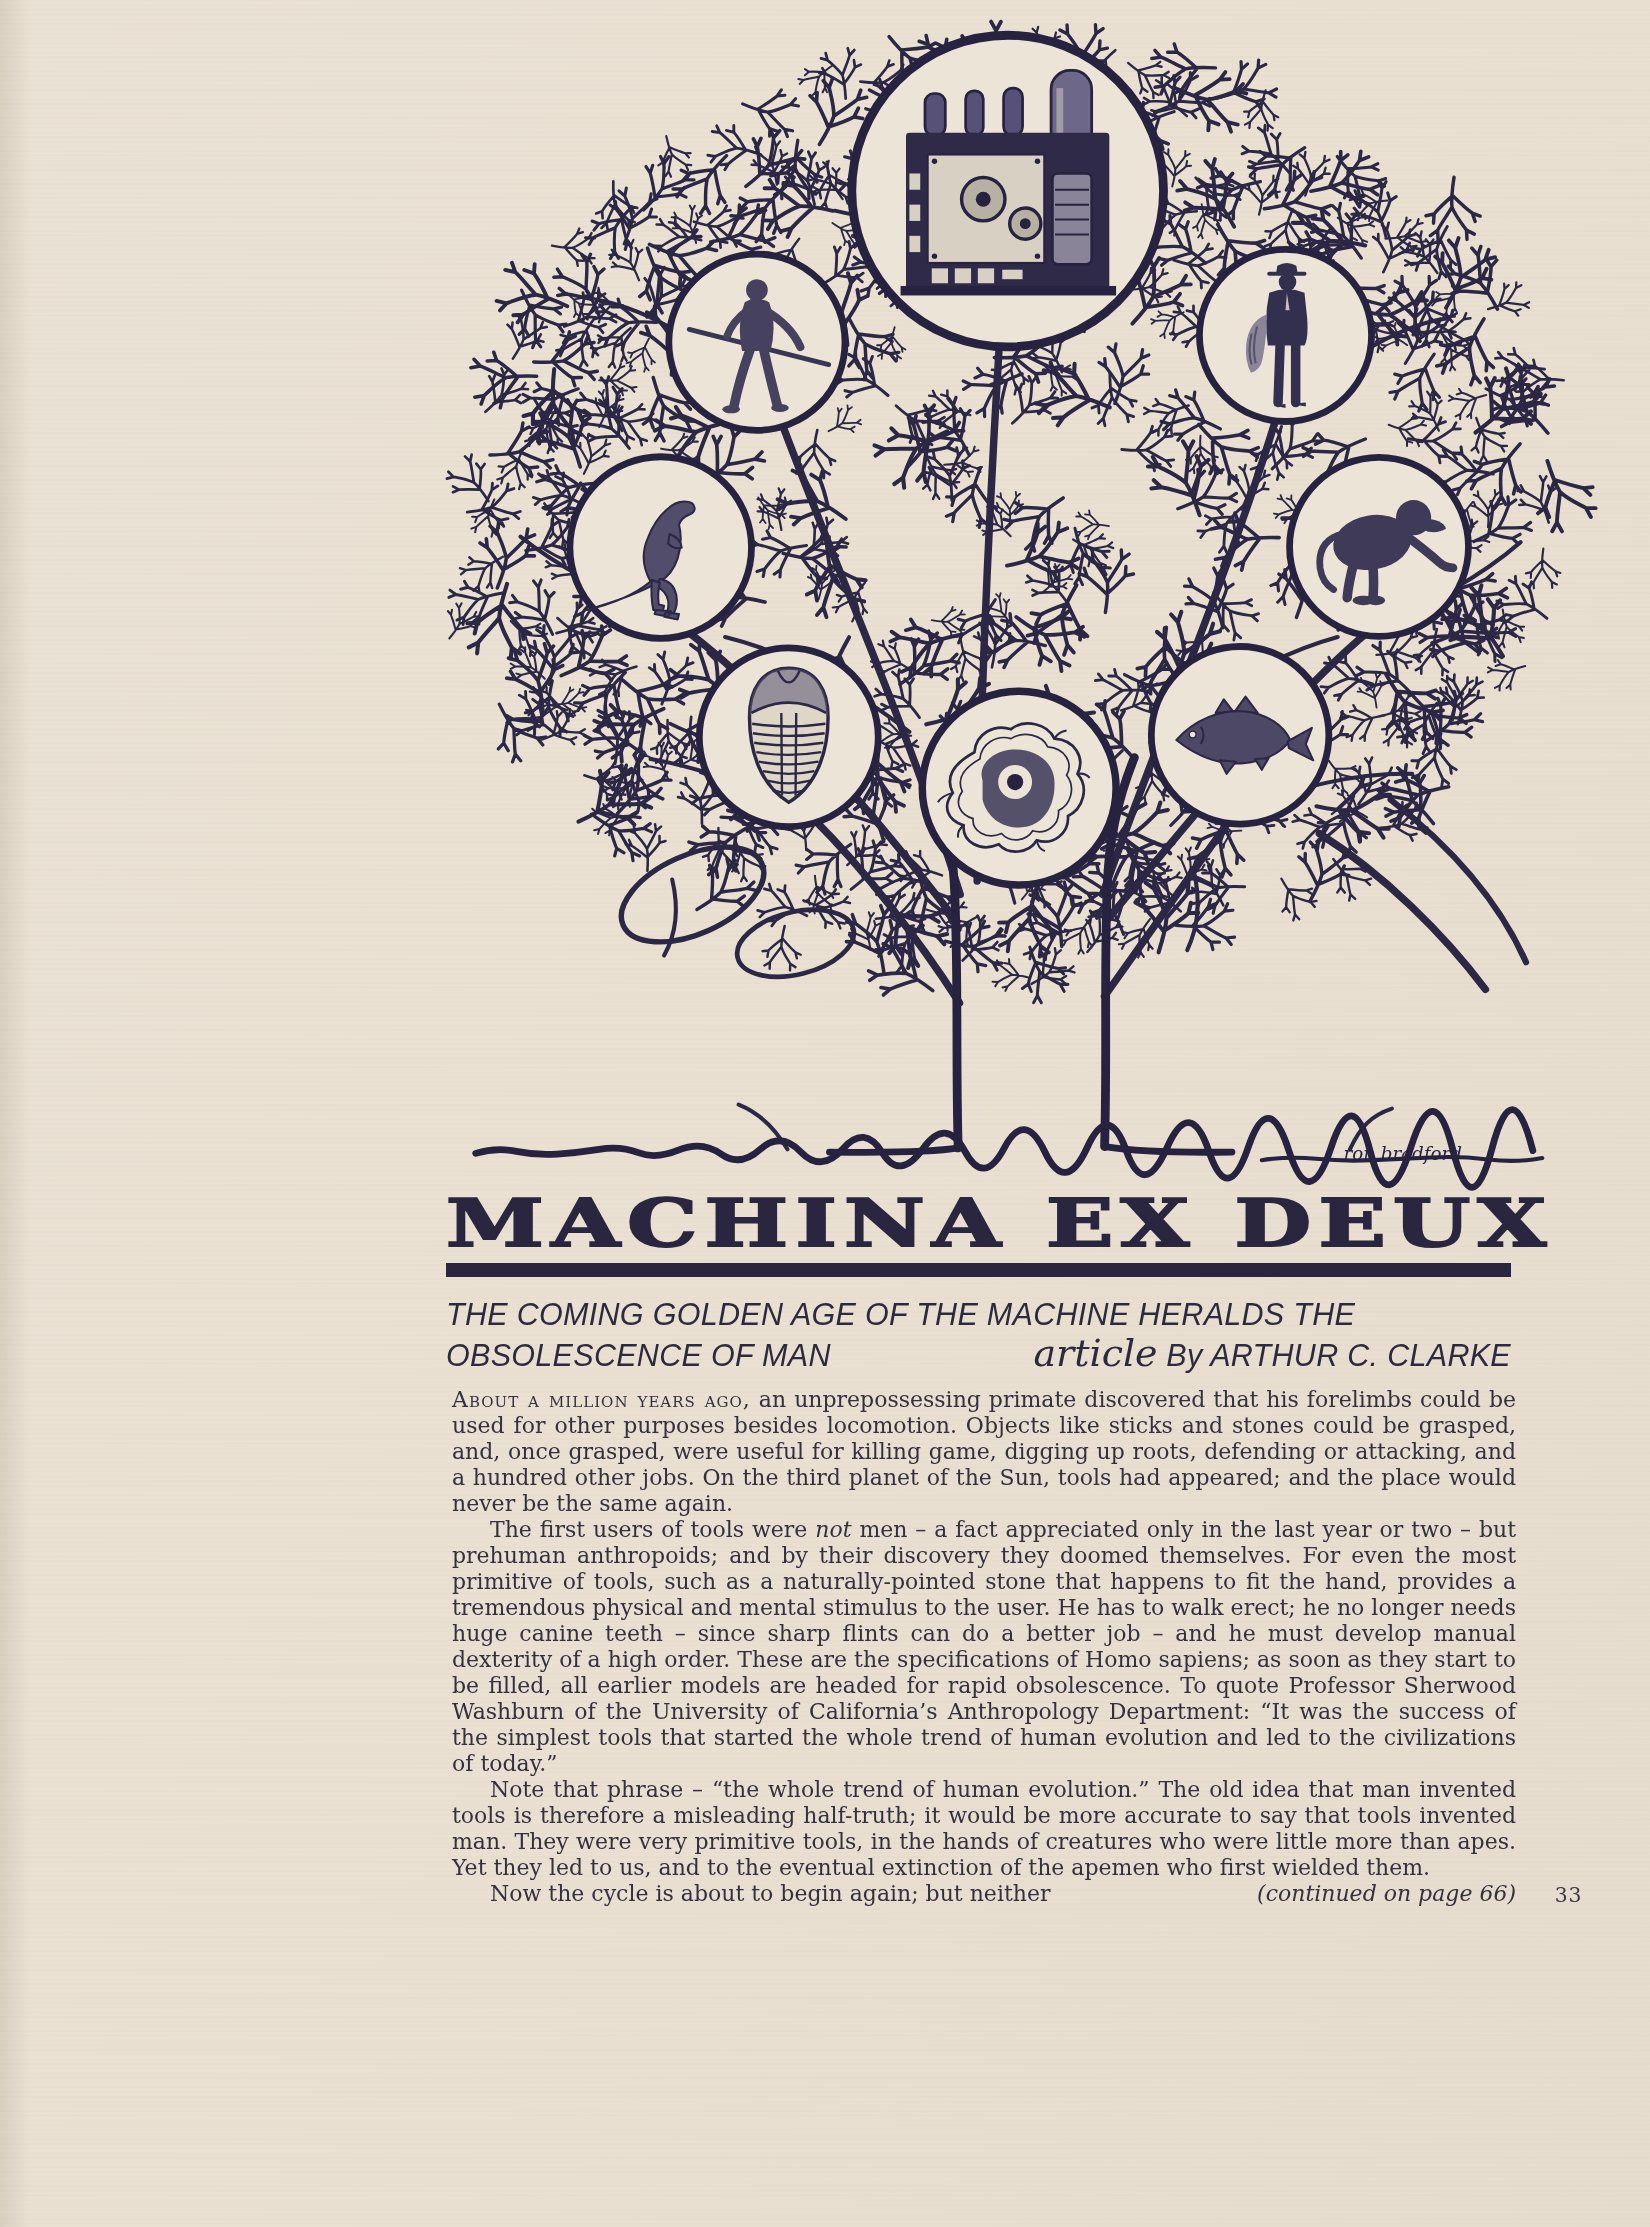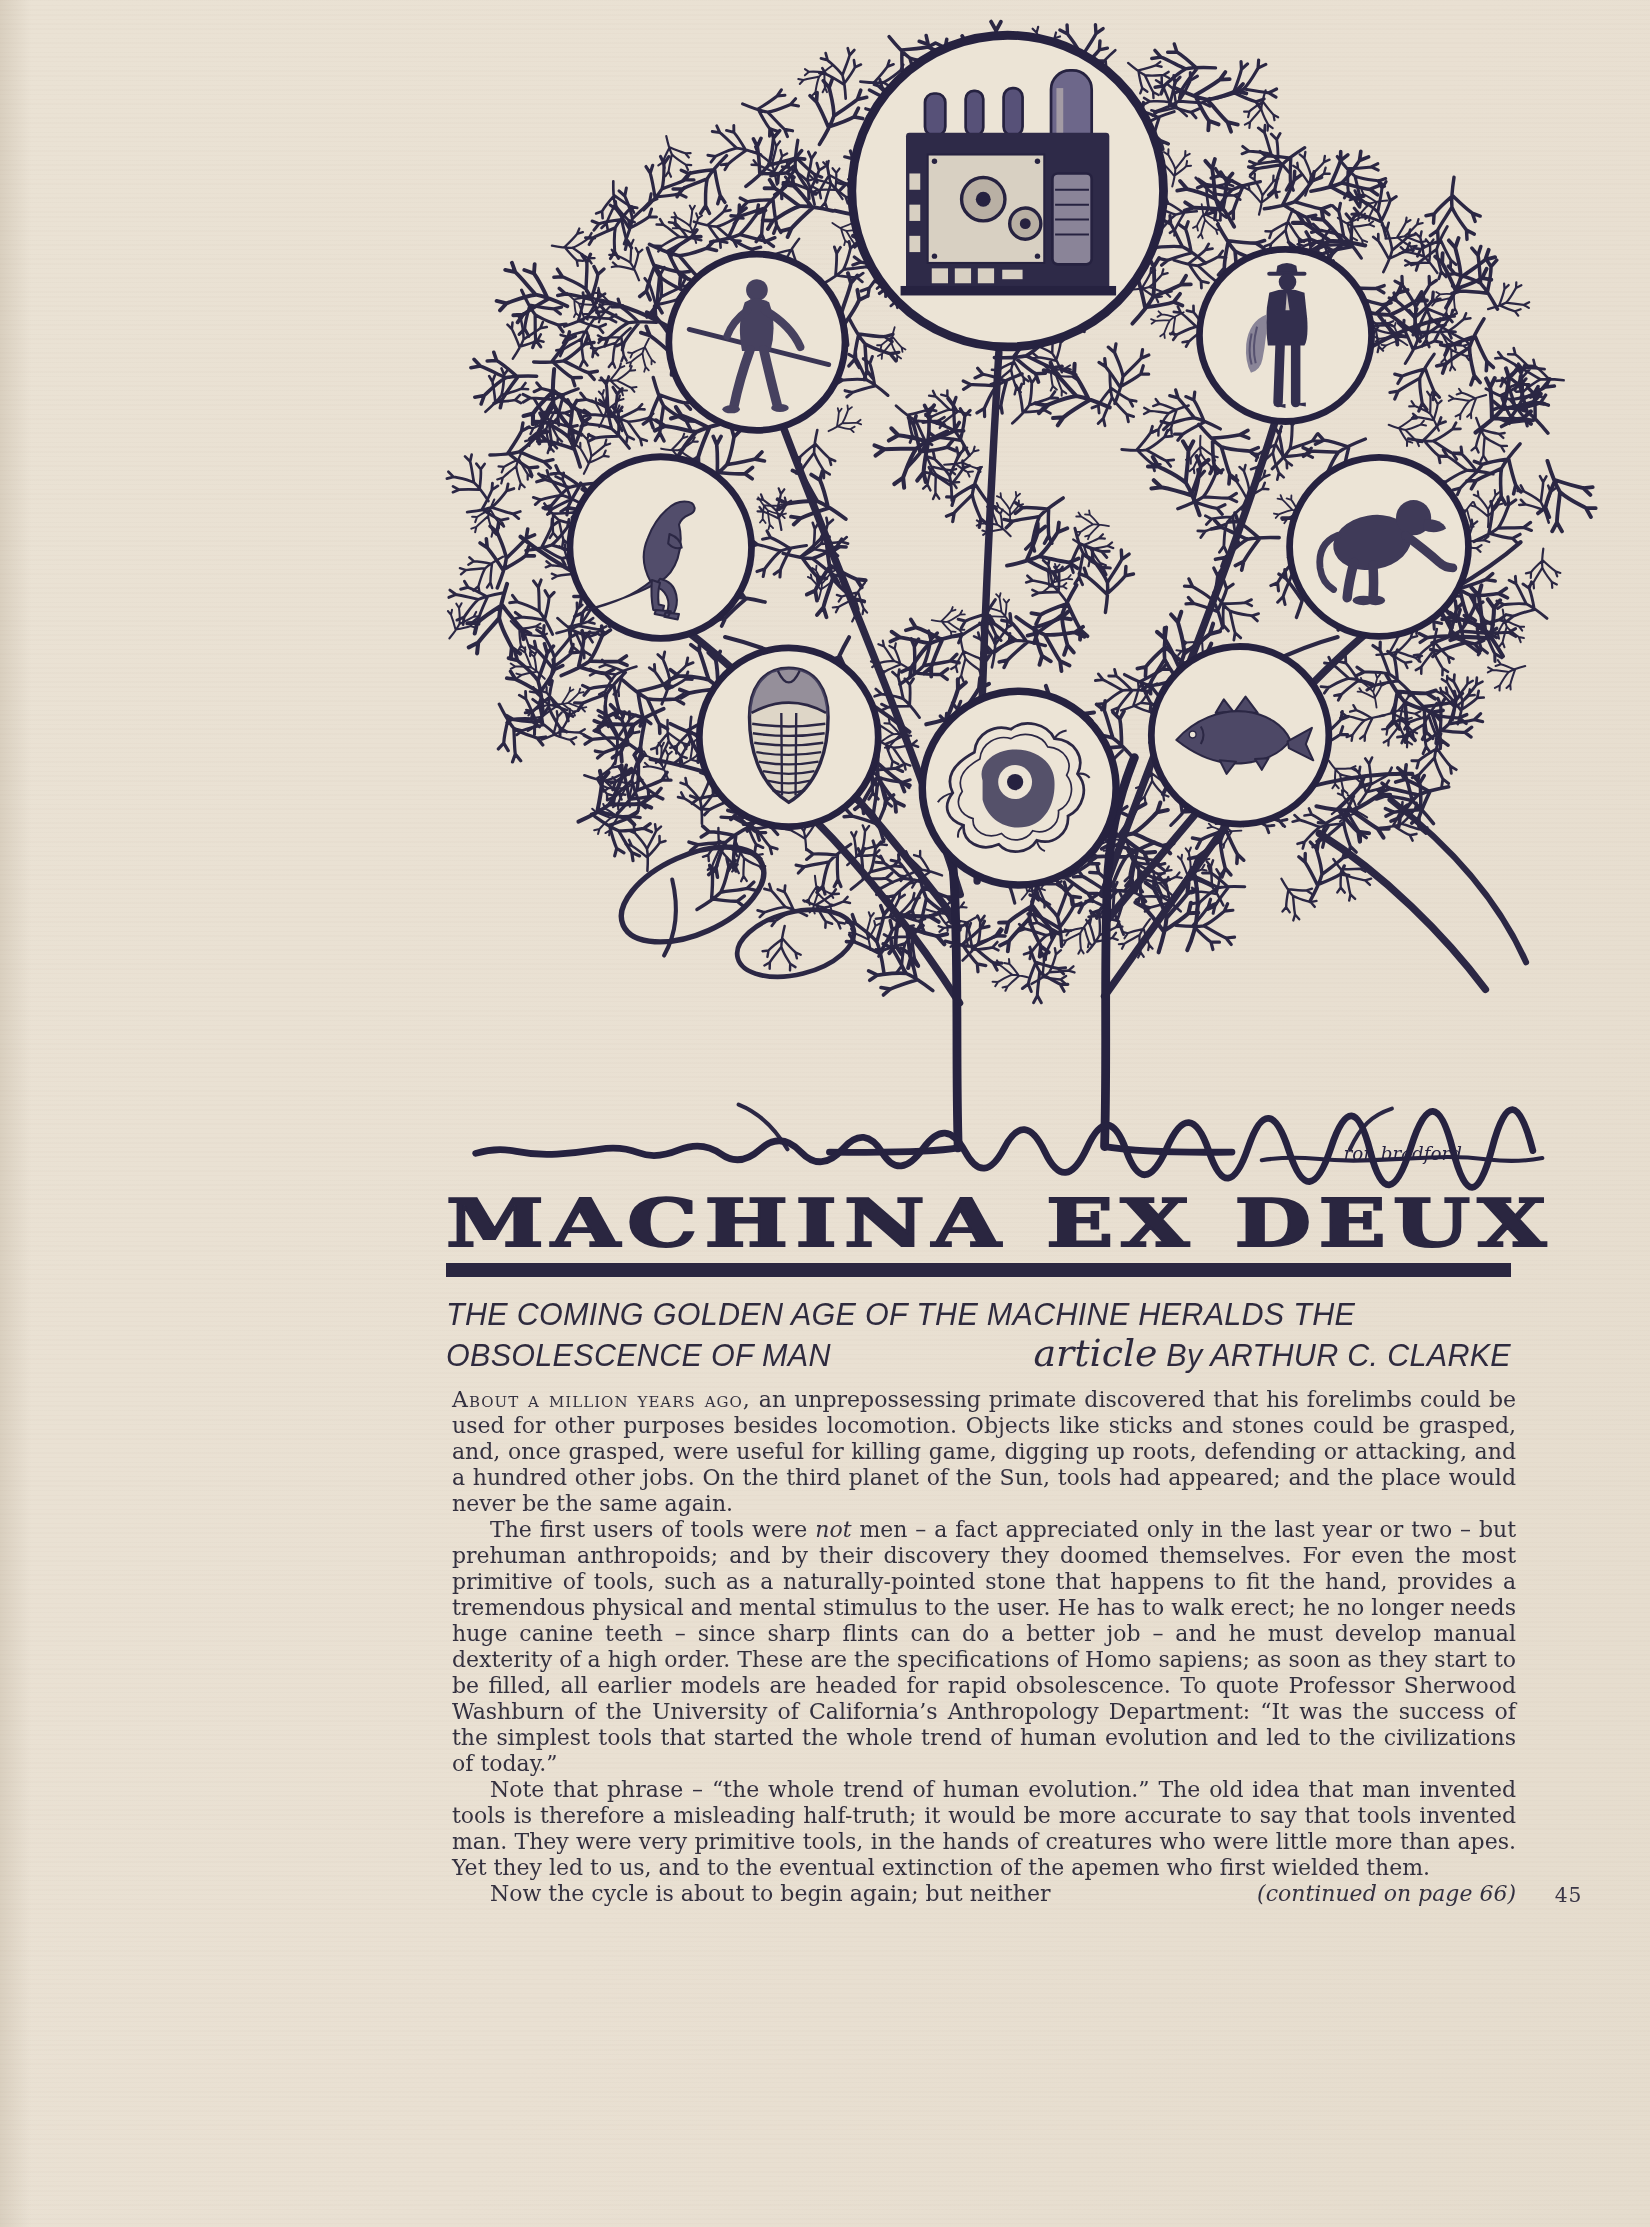--- a/index.html
+++ b/index.html
@@ -735,18 +735,18 @@
     </div>
   </div>
 
   <div class="copy">
     <p><span class="lead">About a million years ago,</span><span> an unprepossessing primate discovered that his forelimbs could be used for other purposes besides locomotion. Objects like sticks and stones could be grasped, and, once grasped, were useful for killing game, digging up roots, defending or attacking, and a hundred other jobs. On the third planet of the Sun, tools had appeared; and the place would never be the same again.</span></p>
     <p class="ind"><span>The first users of tools were </span><span class="it">not</span><span> men – a fact appreciated only in the last year or two – but prehuman anthropoids; and by their discovery they doomed themselves. For even the most primitive of tools, such as a naturally-pointed stone that happens to fit the hand, provides a tremendous physical and mental stimulus to the user. He has to walk erect; he no longer needs huge canine teeth – since sharp flints can do a better job – and he must develop manual dexterity of a high order. These are the specifications of Homo sapiens; as soon as they start to be filled, all earlier models are headed for rapid obsolescence. To quote Professor Sherwood Washburn of the University of California’s Anthropology Department: “It was the success of the simplest tools that started the whole trend of human evolution and led to the civilizations of today.”</span></p>
     <p class="ind">Note that phrase – “the whole trend of human evolution.” The old idea that man invented tools is therefore a misleading half-truth; it would be more accurate to say that tools invented man. They were very primitive tools, in the hands of creatures who were little more than apes. Yet they led to us, and to the eventual extinction of the apemen who first wielded them.</p>
     <p class="final">
       <span class="p4">Now the cycle is about to begin again; but neither</span>
       <span class="cont">(continued on page 66)</span>
-      <span class="pagenum">45</span>
+      <span class="pagenum">33</span>
     </p>
   </div>
 
 </div>
 
 
 </body></html>

